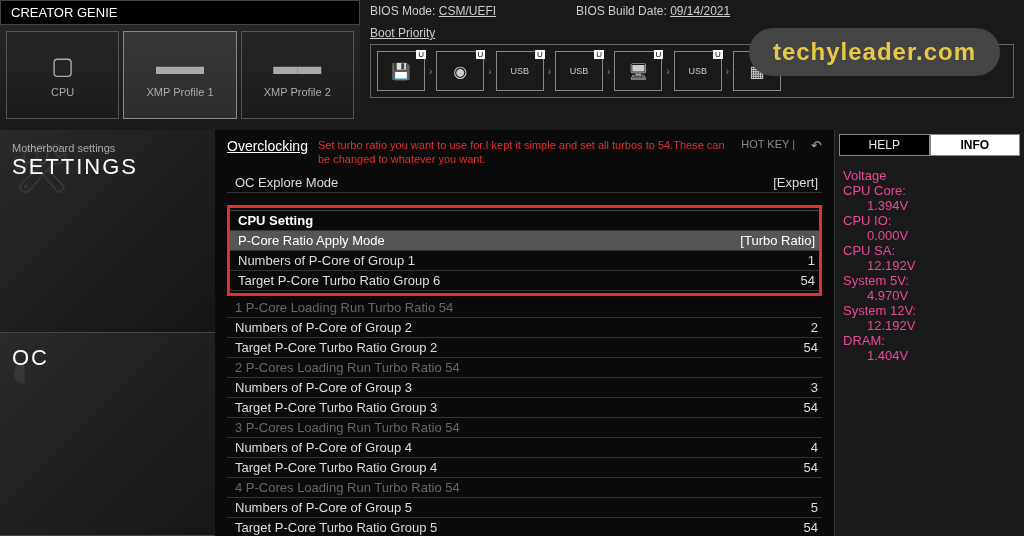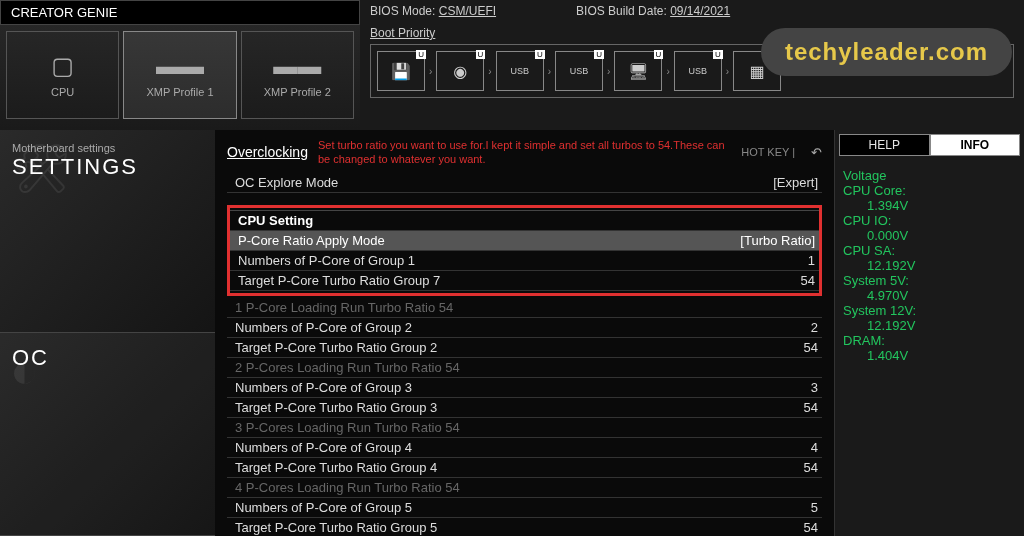--- a/index.html
+++ b/index.html
@@ -12,48 +12,48 @@
 .profile-tab.active { background: rgba(255,255,255,0.08); border-color: #888; }
 .profile-tab .icon { font-size: 24px; }
 .right-top { flex: 1; background: #1a1a1a; padding: 4px 10px; position: relative; }
 .bios-info { display: flex; gap: 80px; font-size: 12px; color: #ccc; margin-bottom: 8px; }
 .bios-info span.val { text-decoration: underline; }
 .boot-priority-label { font-size: 12px; color: #ccc; text-decoration: underline; margin-bottom: 4px; }
 .boot-devices { display: flex; align-items: center; gap: 4px; border: 1px solid #666; padding: 6px; }
 .boot-dev { width: 48px; height: 40px; border: 1px solid #888; display: flex; align-items: center; justify-content: center; font-size: 18px; color: #ccc; position: relative; }
 .boot-dev .u-badge { position: absolute; top: -2px; right: -2px; background: #fff; color: #000; font-size: 8px; padding: 0 2px; }
 .boot-arrow { color: #888; font-size: 10px; }
-.watermark { position: absolute; top: 28px; right: 12px; background: #444; border-radius: 24px; padding: 10px 24px; color: #e6c84a; font-size: 24px; font-weight: bold; letter-spacing: 1px; }
+.watermark { position: absolute; top: 28px; right: 24px; background: #444; border-radius: 24px; padding: 10px 24px; color: #e6c84a; font-size: 24px; font-weight: bold; letter-spacing: 1px; }
 .main { display: flex; height: 406px; }
 .sidebar { width: 215px; background: linear-gradient(135deg, #2a2a2a, #0a0a0a); display: flex; flex-direction: column; }
 .sidebar-item { flex: 1; border-bottom: 1px solid #444; padding: 12px; display: flex; flex-direction: column; position: relative; cursor: pointer; }
 .sidebar-item.active { background: rgba(255,255,255,0.05); }
 .sidebar-item .bg-icon { position: absolute; top: 10px; left: 10px; font-size: 48px; color: rgba(255,255,255,0.08); }
 .sidebar-item .small { font-size: 11px; color: #aaa; }
 .sidebar-item .big { font-size: 22px; color: #fff; font-weight: 300; letter-spacing: 2px; }
 .content { flex: 1; background: #0a0a0a; padding: 8px 12px; position: relative; }
-.oc-header { display: flex; align-items: center; gap: 10px; margin-bottom: 4px; }
+.oc-header { display: flex; gap: 10px; margin-bottom: 4px; }
 .oc-title { color: #fff; font-size: 14px; text-decoration: underline; }
 .oc-note { color: #e03030; font-size: 11px; flex: 1; line-height: 1.3; }
 .hotkey { color: #888; font-size: 11px; }
 .hotkey-icons { color: #aaa; font-size: 13px; margin-left: 6px; }
 .settings-list { margin-top: 6px; }
 .setting-row { display: flex; font-size: 13px; color: #ddd; padding: 2px 4px; border-bottom: 1px solid #333; }
 .setting-row.header { color: #fff; font-weight: bold; border-top: 1px solid #444; }
 .setting-row.dimmed { color: #666; }
 .setting-row.selected { background: #555; color: #fff; }
 .setting-label { flex: 1; padding-left: 4px; }
 .setting-value { width: 180px; text-align: right; }
 .red-box { border: 3px solid #e03030; padding: 2px 0; margin: 2px 0; }
 .info-panel { width: 190px; background: #1a1a1a; border-left: 1px solid #333; padding: 4px; }
 .info-tabs { display: flex; margin-bottom: 8px; }
 .info-tab { flex: 1; text-align: center; font-size: 12px; padding: 3px; border: 1px solid #888; cursor: pointer; }
 .info-tab.active { background: #fff; color: #000; font-weight: bold; }
 .info-tab.inactive { background: #000; color: #e5e5e5; }
-.voltage-list { font-size: 13px; color: #22c55e; padding: 4px; font-family: 'Courier New', monospace; }
+.voltage-list { font-size: 13px; color: #ec4899; padding: 4px; font-family: 'Courier New', monospace; }
 .voltage-list .vlabel { display: block; }
 .voltage-list .vval { display: block; padding-left: 24px; }
 </style>
 </head>
 <body>
 
 <div class="top-bar">
   <div class="left-top">
     <div class="creator-genie">CREATOR GENIE</div>
     <div class="profile-tabs" id="profile-tabs">
@@ -150,21 +150,21 @@
         <div id="boxed-rows">
             <div class="setting-row selected">
               <span class="setting-label">P-Core Ratio Apply Mode</span>
               <span class="setting-value">[Turbo Ratio]</span>
             </div>
             <div class="setting-row">
               <span class="setting-label">Numbers of P-Core of Group 1</span>
               <span class="setting-value">1</span>
             </div>
             <div class="setting-row">
-              <span class="setting-label">Target P-Core Turbo Ratio Group 7</span>
+              <span class="setting-label">Target P-Core Turbo Ratio Group 6</span>
               <span class="setting-value">54</span>
             </div>
           </div>
       </div>
       <div id="after-rows">
           <div class="setting-row dimmed">
             <span class="setting-label">1 P-Core Loading Run Turbo Ratio 54</span>
             <span class="setting-value"></span>
           </div>
           <div class="setting-row">

